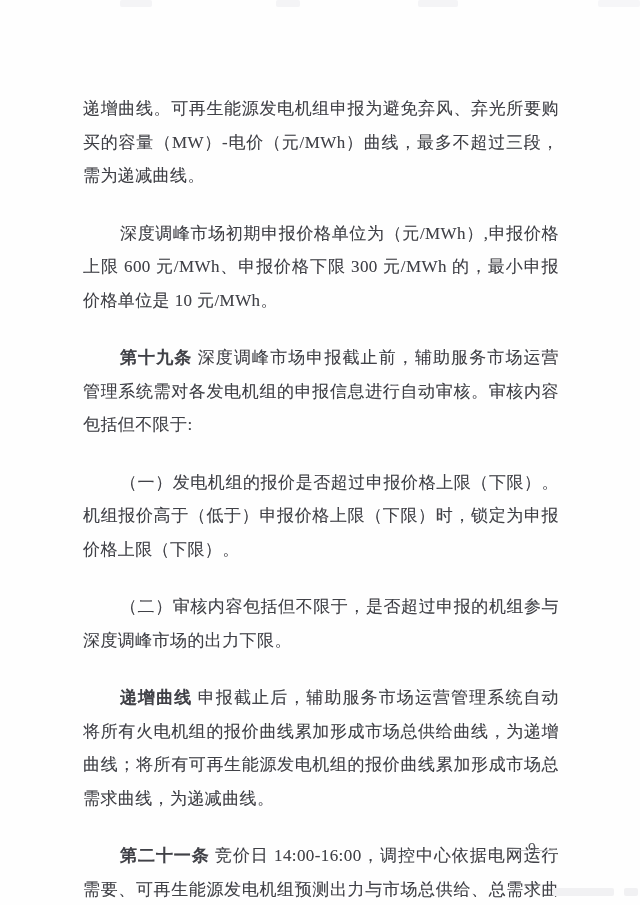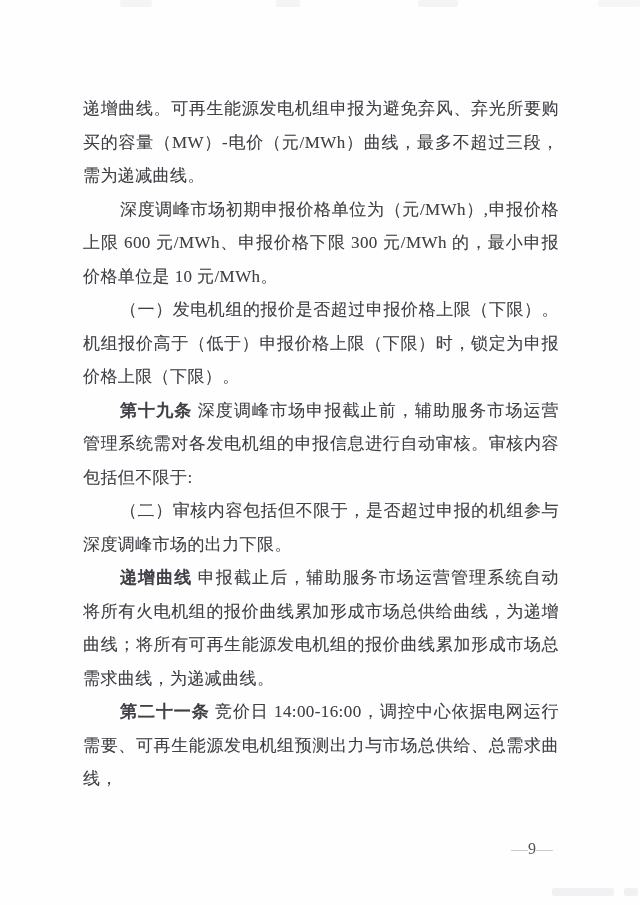--- a/index.html
+++ b/index.html
@@ -41,21 +41,21 @@
     text-align: justify;
     text-justify: inter-ideograph;
     text-shadow: 0 0 0.6px rgba(80, 80, 86, 0.35);
   }
   .textblock p.para {
     margin: 0;
     text-align: justify;
     text-align-last: left;
     word-break: break-all;
   }
-  .textblock p.para.indent { text-indent: 37px; }
+  .textblock p.para.indent { text-indent: 37px; margin-top: 24px; }
   .textblock .bold { font-weight: bold; }
 
   .pagenum {
     position: absolute;
     left: 512px;
     top: 839px;
     display: flex;
     align-items: center;
     font-size: 16px;
     line-height: 20px;
@@ -86,22 +86,22 @@
 <div class="page">
 
   <div class="smudge s1"></div>
   <div class="smudge s2"></div>
   <div class="smudge s3"></div>
   <div class="smudge s4"></div>
 
   <main class="textblock">
       <p class="para"><span class="">递增曲线。可再生能源发电机组申报为避免弃风、弃光所要购买的容量（MW）-电价（元/MWh）曲线，最多不超过三段，需为递减曲线。</span></p>
       <p class="para indent"><span class="">深度调峰市场初期申报价格单位为（元/MWh）,申报价格上限 600 元/MWh、申报价格下限 300 元/MWh 的，最小申报价格单位是 10 元/MWh。</span></p>
+      <p class="para indent"><span class="bold">第十九条</span><span class=""> 深度调峰市场申报截止前，辅助服务市场运营管理系统需对各发电机组的申报信息进行自动审核。审核内容包括但不限于:</span></p>
       <p class="para indent"><span class="">（一）发电机组的报价是否超过申报价格上限（下限）。机组报价高于（低于）申报价格上限（下限）时，锁定为申报价格上限（下限）。</span></p>
-      <p class="para indent"><span class="bold">第十九条</span><span class=""> 深度调峰市场申报截止前，辅助服务市场运营管理系统需对各发电机组的申报信息进行自动审核。审核内容包括但不限于:</span></p>
       <p class="para indent"><span class="">（二）审核内容包括但不限于，是否超过申报的机组参与深度调峰市场的出力下限。</span></p>
       <p class="para indent"><span class="bold">递增曲线</span><span class=""> 申报截止后，辅助服务市场运营管理系统自动将所有火电机组的报价曲线累加形成市场总供给曲线，为递增曲线；将所有可再生能源发电机组的报价曲线累加形成市场总需求曲线，为递减曲线。</span></p>
       <p class="para indent"><span class="bold">第二十一条</span><span class=""> 竞价日 14:00-16:00，调控中心依据电网运行需要、可再生能源发电机组预测出力与市场总供给、总需求曲线，</span></p>
     </main>
 
   <div class="pagenum">
     <span class="dash">—</span>
     <span class="num">9</span>
     <span class="dash">—</span>
   </div>

